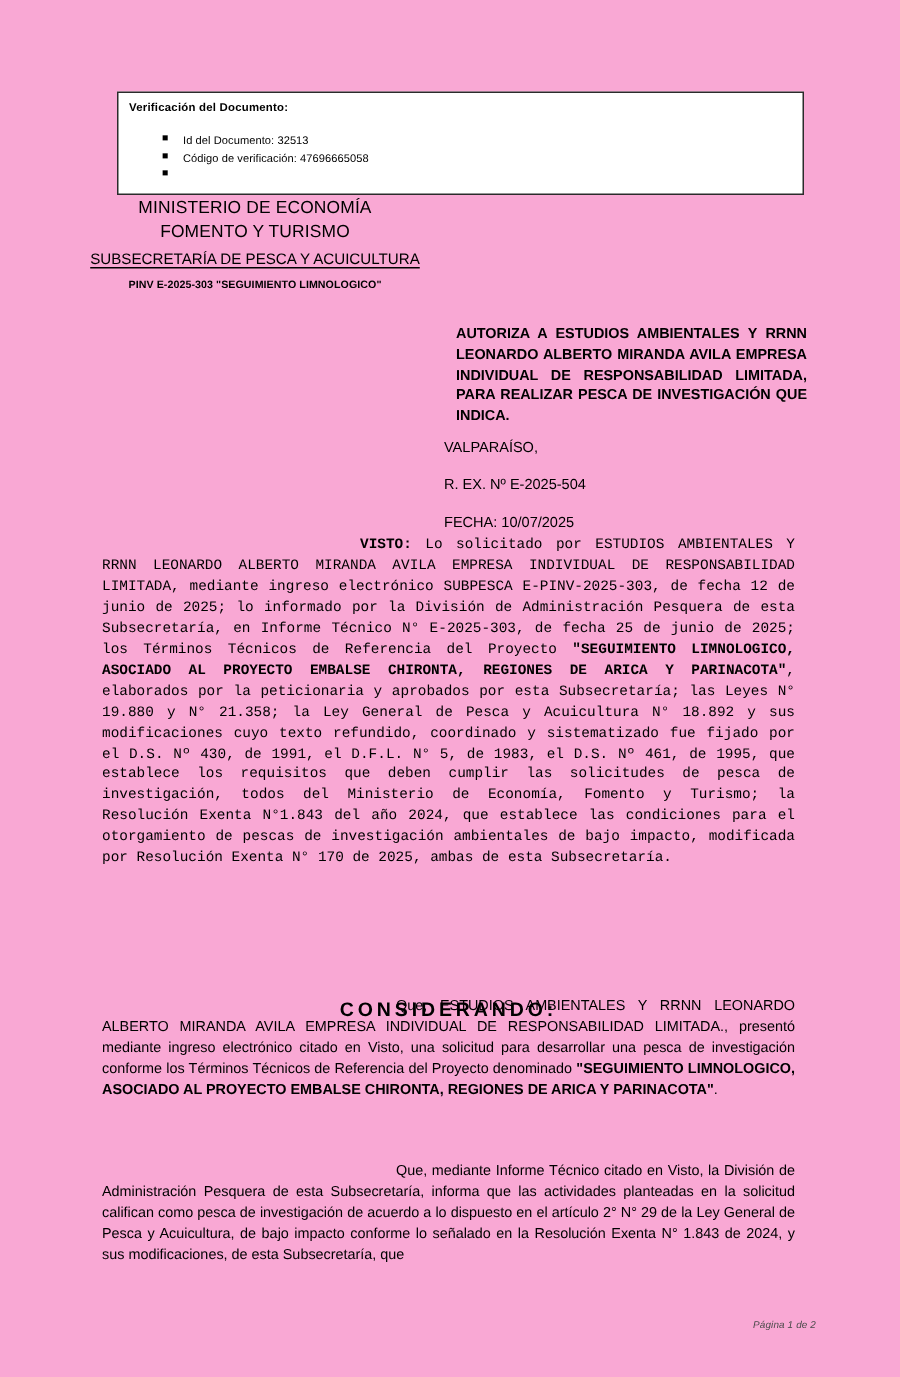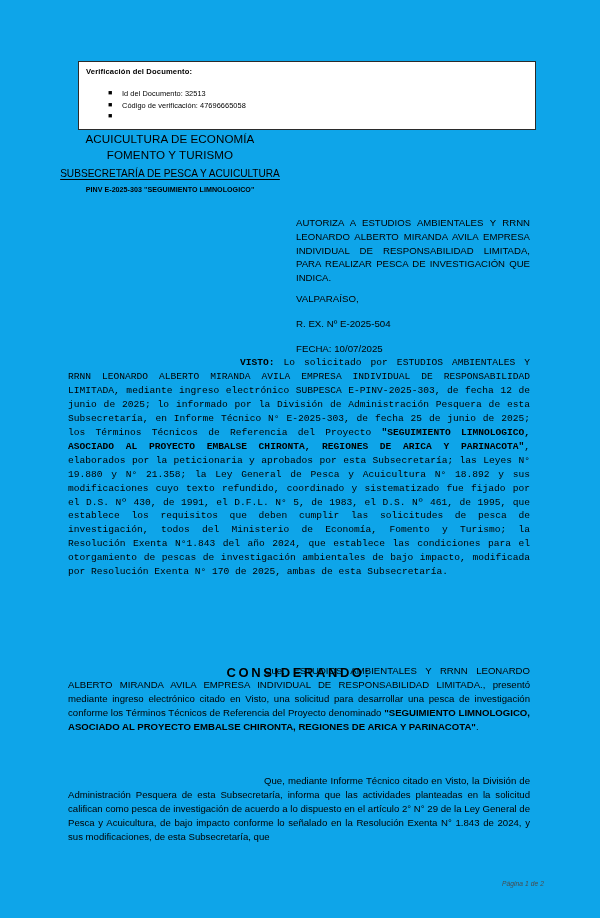--- a/index.html
+++ b/index.html
@@ -15,21 +15,21 @@
     font-family: "Liberation Sans", sans-serif;
     color: #000000;
     overflow: hidden;
   }
 
   .page {
     position: absolute;
     inset: 0;
     width: 600px;
     height: 918px;
-    background: #0ea5e9;
+    background: #f9a8d4;
   }
 
   
   .verif-box {
     position: absolute;
     left: 78px;
     top: 61px;
     width: 458px;
     box-sizing: border-box;
     border: 1.4px solid #2b2b2b;
@@ -92,27 +92,28 @@
     margin-top: 6px;
     font-size: 7.1px;
     font-weight: bold;
     line-height: 1.35;
     letter-spacing: 0.05px;
   }
 
   
   .subject {
     position: absolute;
-    left: 296px;
+    left: 304px;
     top: 216px;
     width: 234px;
     font-size: 9.6px;
     line-height: 1.44;
     text-align: justify;
     text-align-last: left;
+    font-weight: bold;
   }
   .meta {
     position: absolute;
     left: 296px;
     top: 292px;
     width: 238px;
     font-size: 9.7px;
     line-height: 1.45;
   }
   .meta .row { margin-bottom: 11px; }
@@ -177,21 +178,21 @@
         <span class="bullet">■</span>
         <span>Código de verificación: 47696665058</span>
       </li>
       <li>
         <span class="bullet">■</span>
       </li>
     </ul>
   </div>
 
   <div class="org-head">
-    <div class="org-line">ACUICULTURA DE ECONOMÍA</div>
+    <div class="org-line">MINISTERIO DE ECONOMÍA</div>
     <div class="org-line">FOMENTO Y TURISMO</div>
     <div class="org-sub">SUBSECRETARÍA DE PESCA Y ACUICULTURA</div>
     <div class="org-code">PINV E-2025-303 "SEGUIMIENTO LIMNOLOGICO"</div>
   </div>
 
   <div class="subject">AUTORIZA A ESTUDIOS AMBIENTALES Y RRNN LEONARDO ALBERTO MIRANDA AVILA EMPRESA INDIVIDUAL DE RESPONSABILIDAD LIMITADA, PARA REALIZAR PESCA DE INVESTIGACIÓN QUE INDICA.</div>
 
   <div class="meta">
     <div class="row">VALPARAÍSO,</div>
     <div class="row">

